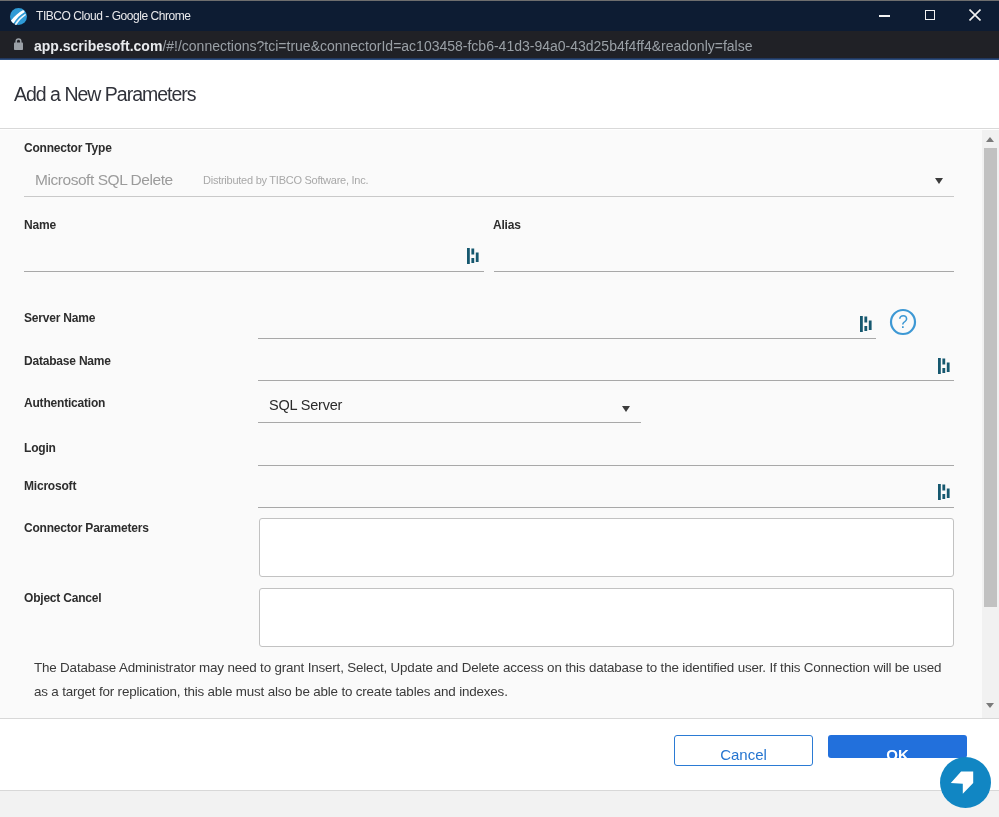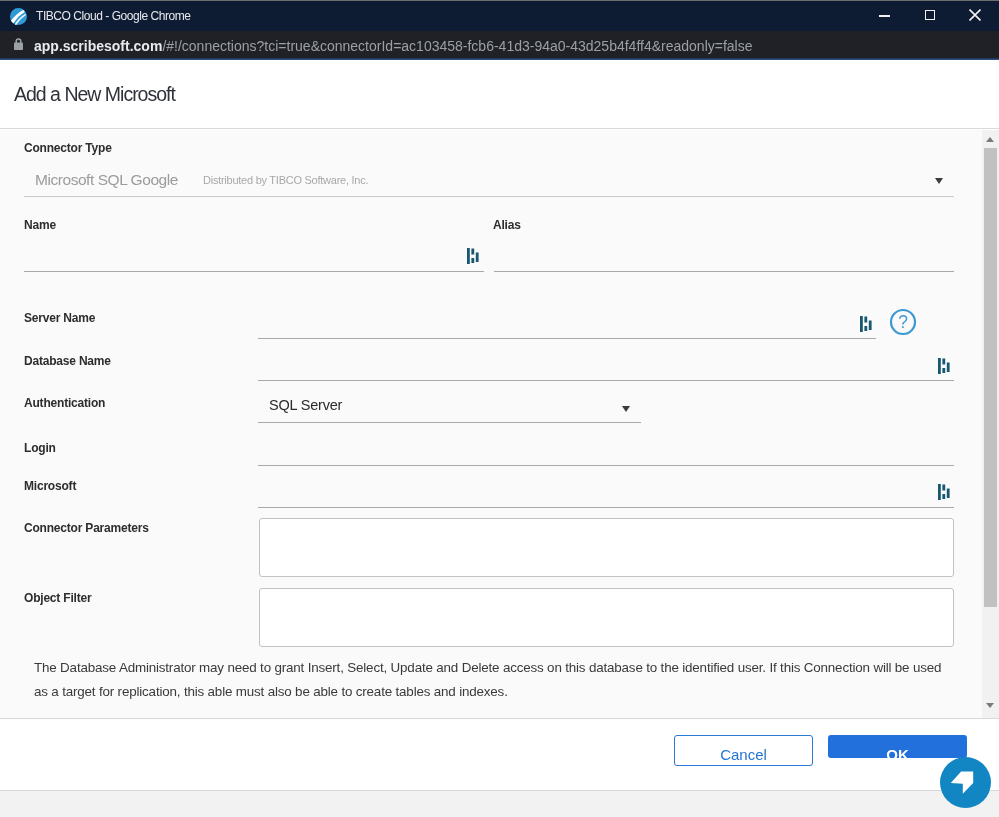--- a/index.html
+++ b/index.html
@@ -66,26 +66,26 @@
 
 <div class="abs" id="addrbar"></div>
 <svg class="abs" style="left:14px;top:38px" width="9" height="12" viewBox="0 0 9 12">
   <rect x="0" y="4.6" width="9" height="7.4" rx="0.8" fill="#9aa0a6"></rect>
   <path d="M2.2 5 V3.2 a2.3 2.3 0 0 1 4.6 0 V5" fill="none" stroke="#9aa0a6" stroke-width="1.5"></path>
 </svg>
 <div class="abs" id="urltext"><b>app.scribesoft.com</b>/#!/connections?tci=true&amp;connectorId=ac103458-fcb6-41d3-94a0-43d25b4f4ff4&amp;readonly=false</div>
 <div class="abs" id="blueline"></div>
 
 <div class="abs" id="pagehead"></div>
-<div class="abs" id="h1">Add a New Microsoft</div>
+<div class="abs" id="h1">Add a New Parameters</div>
 
 <div class="abs" id="formbody"></div>
 
 <div class="lbl" style="left:24px;top:140.5px">Connector Type</div>
-<div class="bigval" style="left:35px;top:170.5px">Microsoft SQL Google</div>
+<div class="bigval" style="left:35px;top:170.5px">Microsoft SQL Delete</div>
 <div class="smallval" style="left:203px;top:174px">Distributed by TIBCO Software, Inc.</div>
 <div class="uline" style="left:24px;top:196px;width:930px;background:#c9c9c9"></div>
 <div class="darrow" style="left:935px;top:178px"></div>
 
 <div class="lbl" style="left:24px;top:217.5px">Name</div>
 <div class="lbl" style="left:493px;top:217.5px">Alias</div>
 <div class="uline" style="left:24px;top:271px;width:460px"></div>
 <div class="uline" style="left:494px;top:271px;width:460px"></div>
 <svg class="abs" style="left:467px;top:248px" width="12" height="17" viewBox="0 0 12 17">
   <rect x="0" y="0" width="2.8" height="16" fill="#16586f"></rect>
@@ -129,21 +129,21 @@
 <svg class="abs" style="left:938px;top:484px" width="12" height="17" viewBox="0 0 12 17">
   <rect x="0" y="0" width="2.8" height="16" fill="#16586f"></rect>
   <rect x="4.4" y="0.5" width="2.8" height="6" fill="#16586f"></rect>
   <rect x="4.4" y="10" width="2.8" height="5" fill="#16586f"></rect>
   <rect x="8.8" y="4.5" width="2.8" height="9.5" fill="#16586f"></rect>
 </svg>
 
 <div class="lbl" style="left:24px;top:521px">Connector Parameters</div>
 <div class="box" style="left:259px;top:518px;width:695px;height:59px"></div>
 
-<div class="lbl" style="left:24px;top:591px">Object Filter</div>
+<div class="lbl" style="left:24px;top:591px">Object Cancel</div>
 <div class="box" style="left:259px;top:588px;width:695px;height:59px"></div>
 
 <div class="note" style="top:660px">The Database Administrator may need to grant Insert, Select, Update and Delete access on this database to the identified user. If this Connection will be used</div>
 <div class="note" style="top:684px">as a target for replication, this able must also be able to create tables and indexes.</div>
 
 <div class="abs" id="sbtrack"></div>
 <div class="abs" id="sbthumb"></div>
 <div class="sbarrow-up" style="left:986px;top:137px"></div>
 <div class="sbarrow-dn" style="left:986px;top:703px"></div>
 

